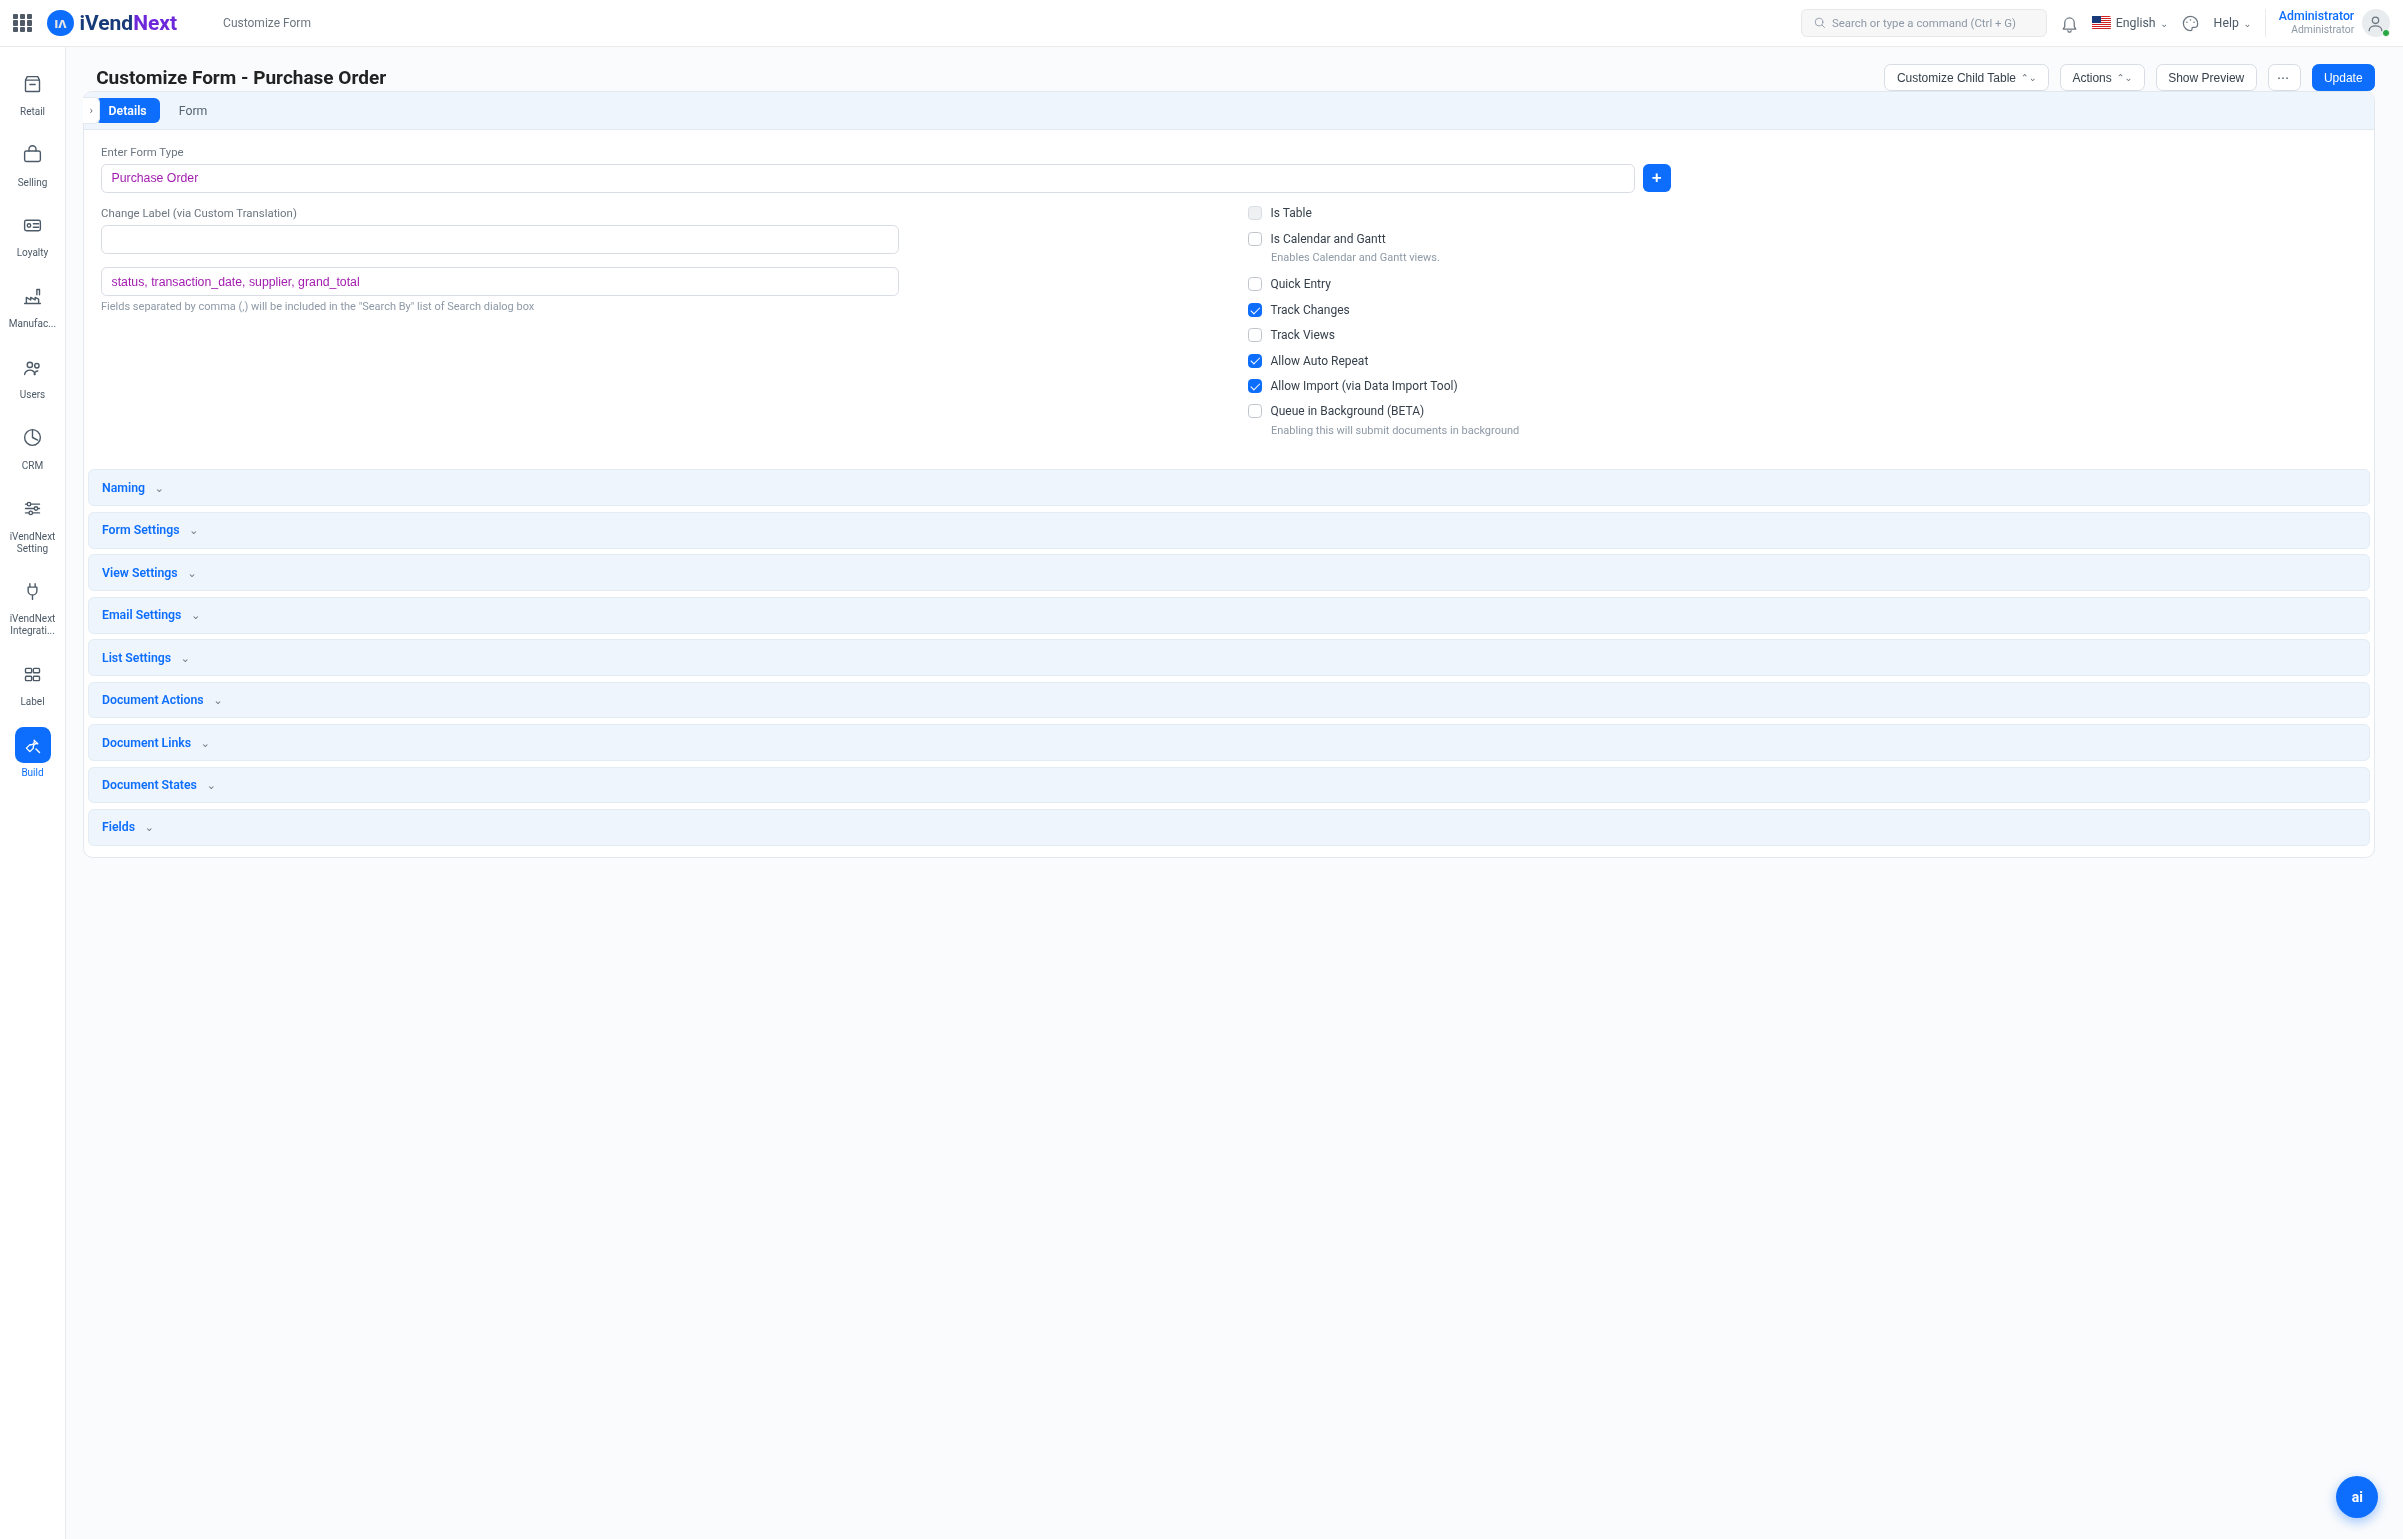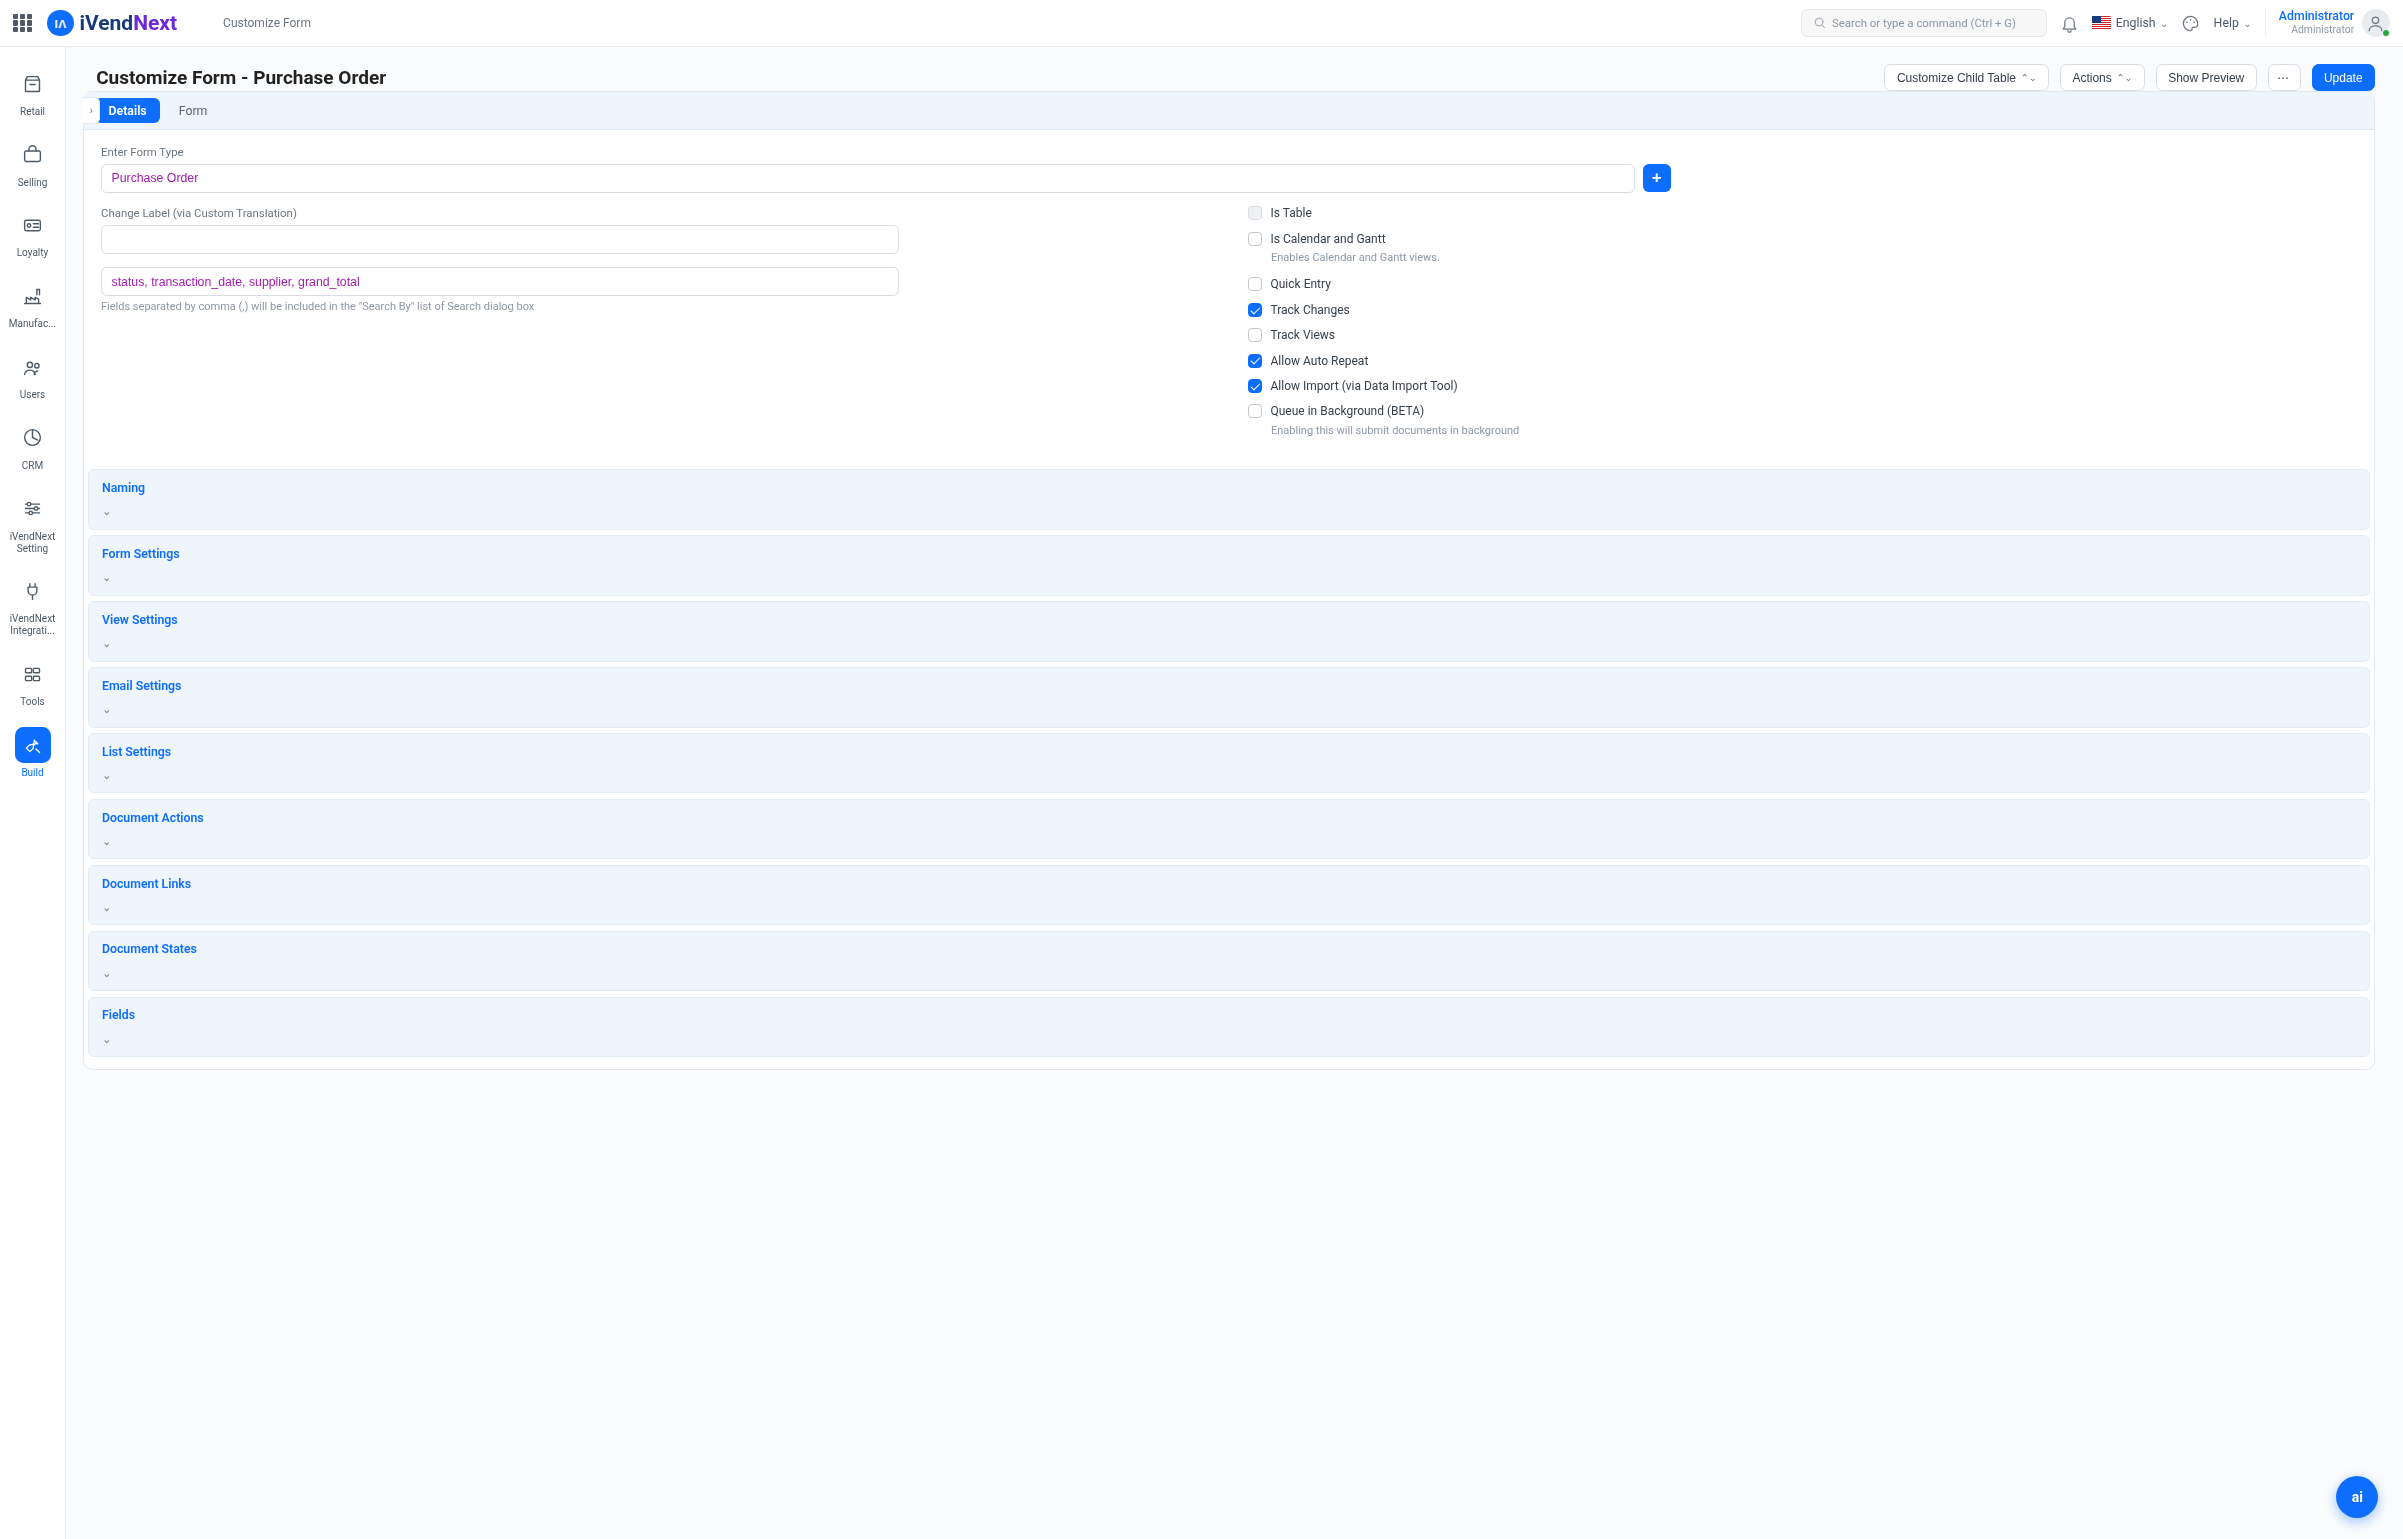--- a/index.html
+++ b/index.html
@@ -227,24 +227,23 @@
 .check-label { font-size: 12px; color: #36414c; }
 .check-help { font-size: 11px; color: #8d99a6; margin: -5.7px 0 13.2px 23px; }
 
 .section-row {
   background: #eef5fc;
   border: 0.9px solid #e2ecf5;
   border-radius: 5.7px;
   padding: 10.4px 13.2px;
   margin-bottom: 5.7px;
   display: flex;
-  align-items: flex-start;
+  align-items: flex-end;
   gap: 9.5px;
   cursor: pointer;
-  flex-direction: column;
 }
 .section-title { color: #0d6efd; font-weight: 600; font-size: 12.3px; }
 .section-chev { color: #6c7680; font-size: 11.4px; }
 
 .sections-wrap { padding: 0 3.8px 5.7px; }
 
 .fab {
   position: fixed;
   right: 24.6px; bottom: 21px;
   width: 42px; height: 42px;
@@ -405,21 +404,21 @@
     </div>
     <div class="sidebar-item">
       <div class="icon-box">
           <svg viewBox="0 0 24 24">
             <rect x="4" y="5" width="7" height="5" rx="1"></rect>
             <rect x="13" y="5" width="7" height="5" rx="1"></rect>
             <rect x="4" y="14" width="7" height="5" rx="1"></rect>
             <rect x="13" y="14" width="7" height="5" rx="1"></rect>
           </svg>
         </div>
-      <span class="sb-label">Tools</span>
+      <span class="sb-label">Label</span>
     </div>
     <div class="sidebar-item active">
       <div class="icon-box">
           <svg viewBox="0 0 24 24" stroke="#fff">
             <path d="M14 6a4 4 0 01-5 5L5 15l4 4 4-4a4 4 0 015-5l-3-3-1 1"></path>
             <path d="M16 16l4 4"></path>
           </svg>
         </div>
       <span class="sb-label">Build</span>
     </div>

